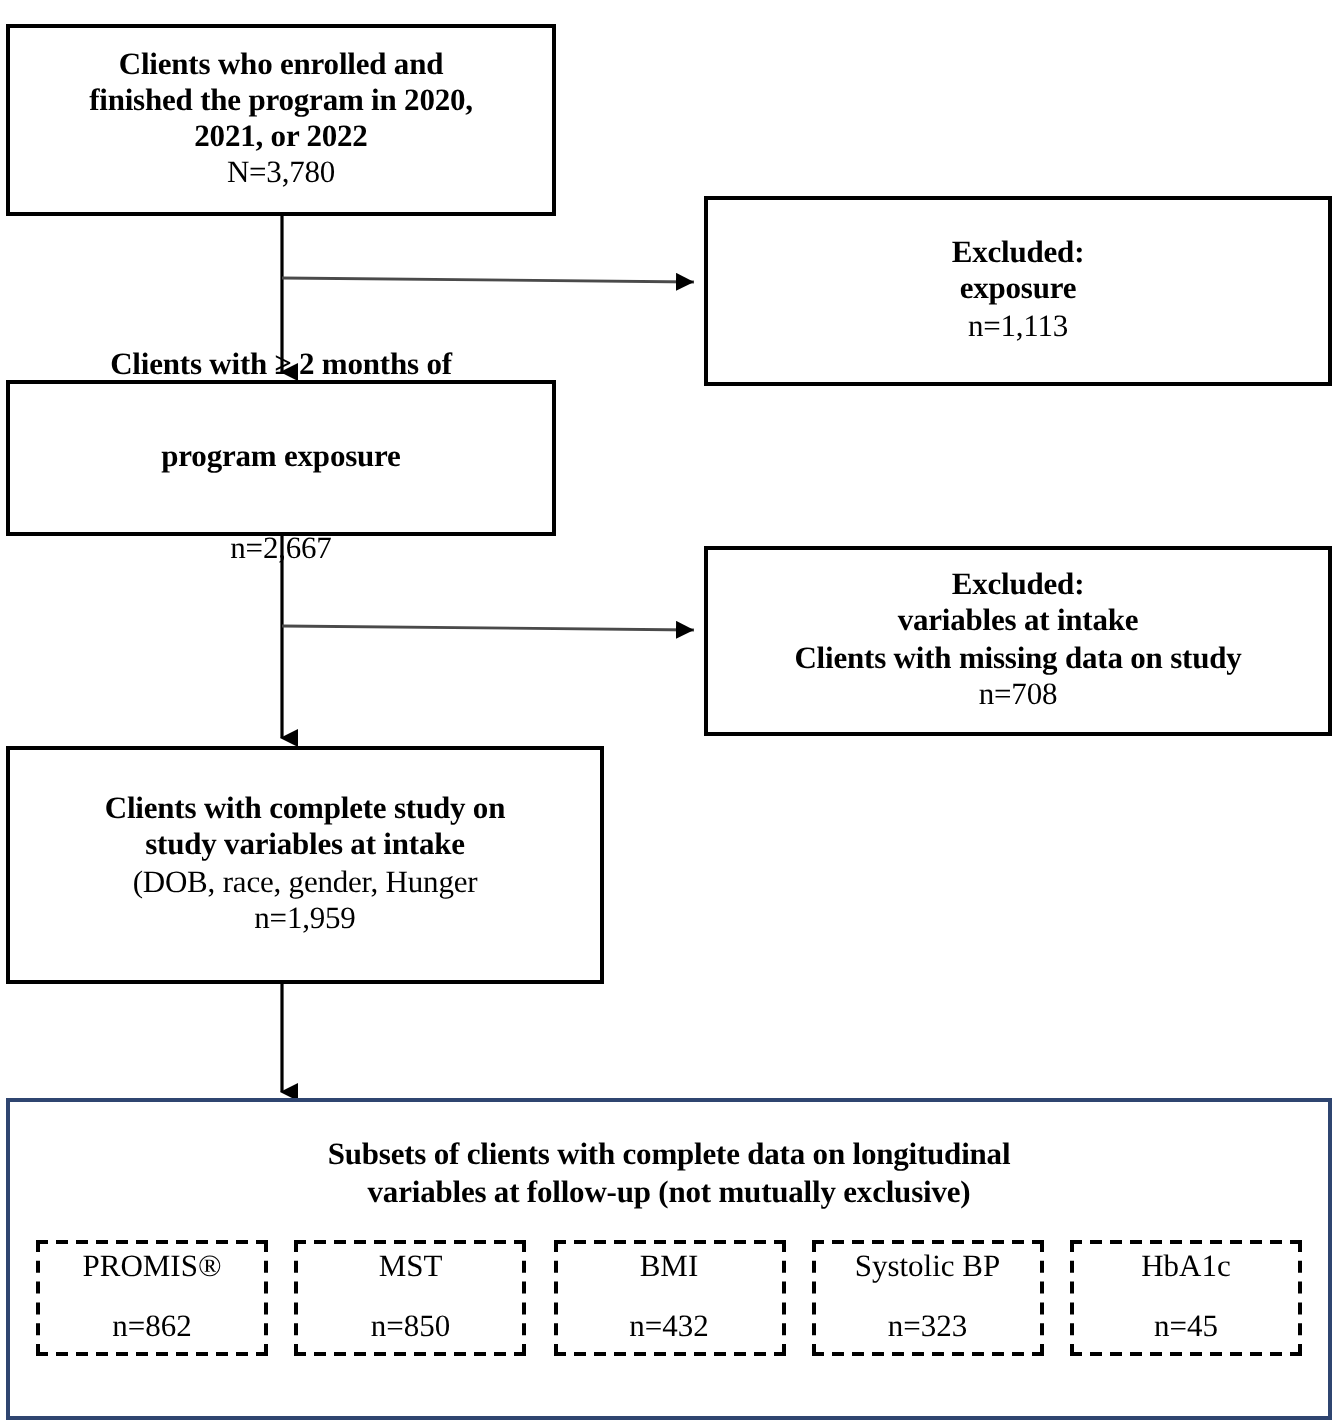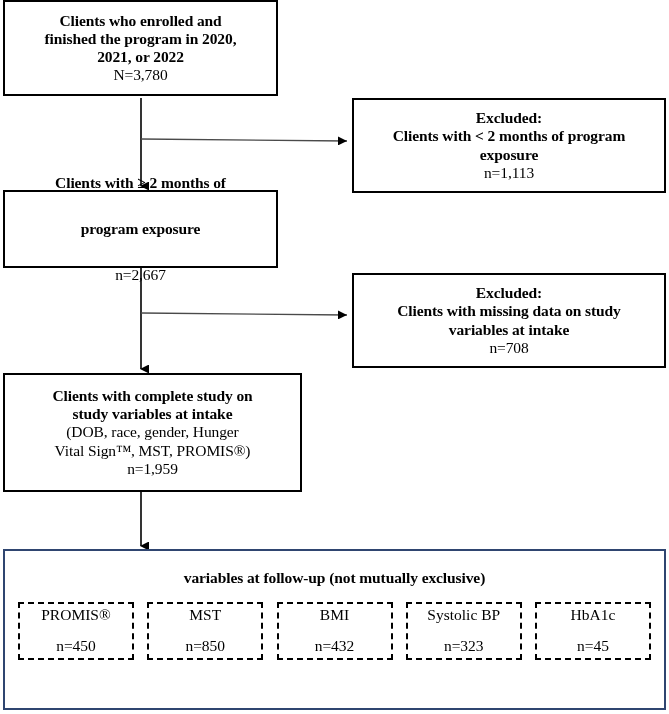--- a/index.html
+++ b/index.html
@@ -58,21 +58,21 @@
   .line-plain {
     font-weight: normal;
     font-size: 15.5px;
     letter-spacing: -0.1px;
     white-space: nowrap;
   }
 
   
   #box-enrolled {
     left: 3px;
-    top: 0;
+    top: 12px;
     width: 275px;
     height: 96px;
     padding: 0 8px;
   }
   #box-exposure {
     left: 3px;
     top: 190px;
     width: 275px;
     height: 78px;
     padding: 0 8px;
@@ -194,47 +194,46 @@
   <div class="node solid" id="box-exposure">
     <div class="line-bold">Clients with ≥ 2 months of</div>
     <div class="line-bold">program exposure</div>
     <div class="line-plain">n=2,667</div>
   </div>
 
   <div class="node solid" id="box-complete">
     <div class="line-bold">Clients with complete study on</div>
     <div class="line-bold">study variables at intake</div>
     <div class="line-plain">(DOB, race, gender, Hunger</div>
-    <div class="line-plain">Vital Sign™, MST, PROMIS®)</div>
     <div class="line-plain">n=1,959</div>
   </div>
 
   <div class="node solid" id="box-excluded-1">
     <div class="line-bold">Excluded:</div>
-    <div class="line-bold">Clients with &lt; 2 months of program</div>
     <div class="line-bold">exposure</div>
     <div class="line-plain">n=1,113</div>
   </div>
 
   <div class="node solid" id="box-excluded-2">
     <div class="line-bold">Excluded:</div>
+    <div class="line-bold">variables at intake</div>
     <div class="line-bold">Clients with missing data on study</div>
-    <div class="line-bold">variables at intake</div>
     <div class="line-plain">n=708</div>
   </div>
 
   <div id="subsets-container">
     <div id="subsets-title">
+      <div>Subsets of clients with complete data on longitudinal</div>
       <div>variables at follow-up (not mutually exclusive)</div>
     </div>
 
     <div id="subsets-row">
       <div class="subset-box">
         <div class="subset-label">PROMIS®</div>
-        <div class="subset-count">n=450</div>
+        <div class="subset-count">n=862</div>
       </div>
       <div class="subset-box">
         <div class="subset-label">MST</div>
         <div class="subset-count">n=850</div>
       </div>
       <div class="subset-box">
         <div class="subset-label">BMI</div>
         <div class="subset-count">n=432</div>
       </div>
       <div class="subset-box">

